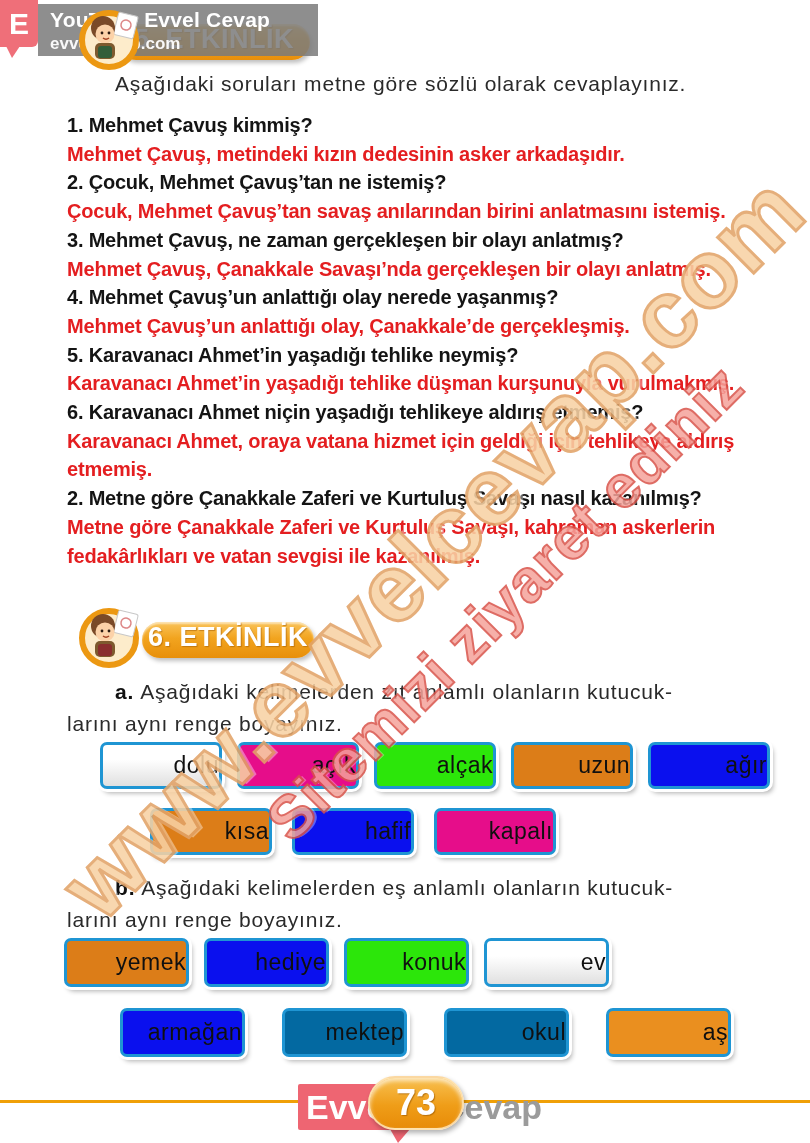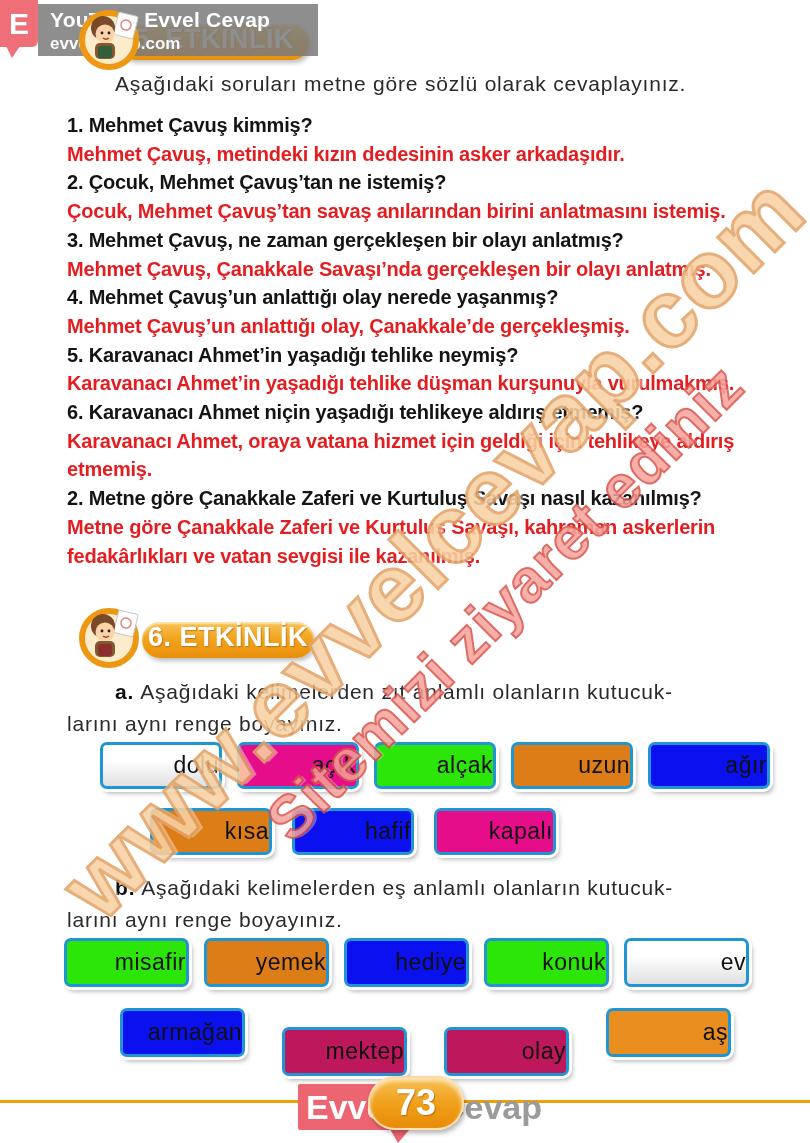--- a/index.html
+++ b/index.html
@@ -76,21 +76,21 @@
     box-shadow:0 0 0 3px #ffffff, 3px 4px 5px rgba(0,0,0,0.32);
     display:flex; align-items:center; justify-content:flex-end;
     font-size:23px; color:#101010; letter-spacing:0.5px;
   }
   .row-b1 .wordbox, .row-b2 .wordbox { width:125px; height:49px; }
   .wordbox[data-fill="white"]   { background:linear-gradient(180deg,#ffffff 35%,#e0e0e0 100%); }
   .wordbox[data-fill="magenta"] { background:#e60d8a; }
   .wordbox[data-fill="green"]   { background:#2ce60a; }
   .wordbox[data-fill="orange"]  { background:#dc7d18; }
   .wordbox[data-fill="blue"]    { background:#0a10ee;padding-left:32px; }
-  .wordbox[data-fill="red"]     { background:#be185d;margin-top:19px; }
+  .wordbox[data-fill="red"]     { background:#0369a1; }
   .wordbox[data-fill="orange-light"] { background:#ea8f1f; }
 
   
   .wm { position:absolute; z-index:40; pointer-events:none; white-space:nowrap;
     font-weight:700; text-align:center; }
   .wm-main {
     left:-65px; top:500px; width:980px; font-size:96px; letter-spacing:1px;
     color:#f8d2a4; -webkit-text-stroke:3px #e2a368;
     text-shadow:3px 3px 0 rgba(255,255,255,0.45);
     transform:rotate(-45deg); opacity:0.88;
@@ -230,23 +230,20 @@
   </div>
 
   <div class="part-instr part-b">
     <div class="l1">
       <b>b.</b><span>Aşağıdaki kelimelerden eş anlamlı olanların kutucuk-</span>
     </div>
     <div class="l2">larını aynı renge boyayınız.</div>
   </div>
 
   <div class="wordrow row-b1">
-    <div class="wordbox" data-fill="green">
-        <span>misafir</span>
-      </div>
     <div class="wordbox" data-fill="orange">
         <span>yemek</span>
       </div>
     <div class="wordbox" data-fill="blue">
         <span>hediye</span>
       </div>
     <div class="wordbox" data-fill="green">
         <span>konuk</span>
       </div>
     <div class="wordbox" data-fill="white">
@@ -254,21 +251,21 @@
       </div>
   </div>
   <div class="wordrow row-b2">
     <div class="wordbox" data-fill="blue">
         <span>armağan</span>
       </div>
     <div class="wordbox" data-fill="red">
         <span>mektep</span>
       </div>
     <div class="wordbox" data-fill="red">
-        <span>olay</span>
+        <span>okul</span>
       </div>
     <div class="wordbox" data-fill="orange-light">
         <span>aş</span>
       </div>
   </div>
 
   <div class="wm wm-main">www.evvelcevap.com</div>
   <div class="wm wm-sub">Sitemizi ziyaret ediniz</div>
 
   <div class="footer-line"></div>

